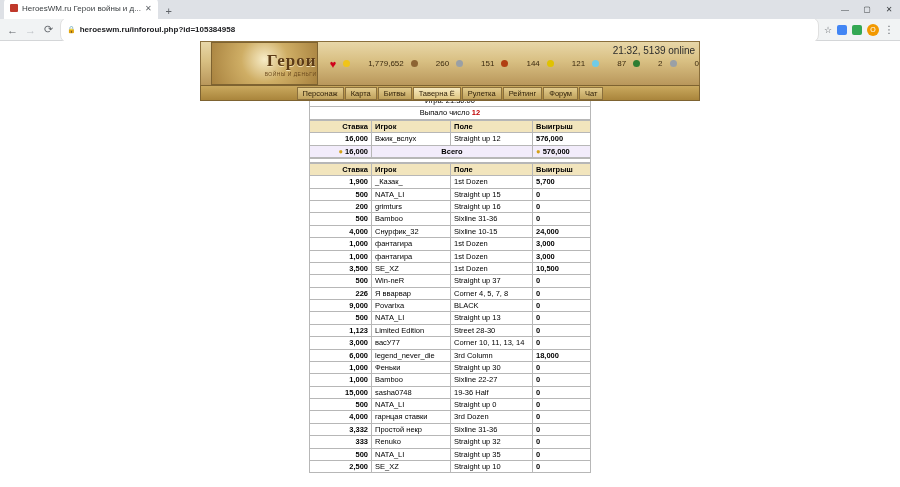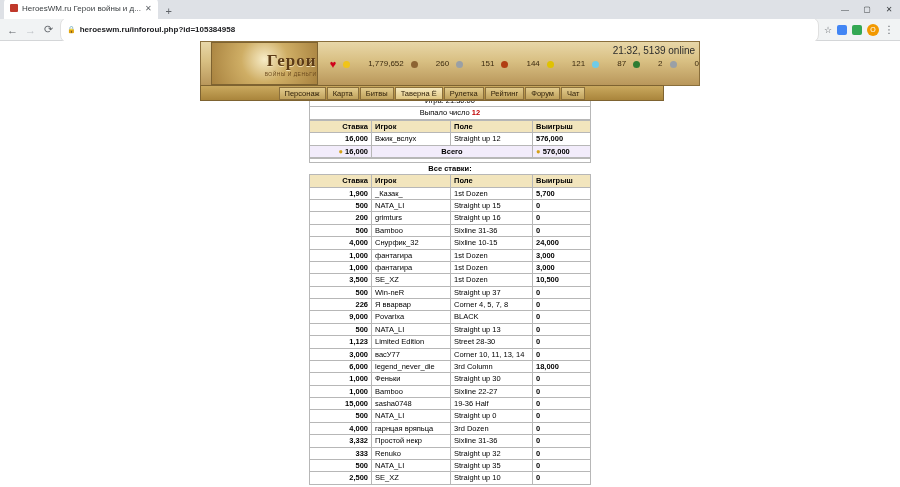--- a/index.html
+++ b/index.html
@@ -80,21 +80,21 @@
     flex-direction: column;
   }
   .logo-text {
     font-family: "Liberation Serif", serif; font-size: 17px; color: #5b3a16;
     font-weight: bold; letter-spacing: 1px; text-shadow: 0 1px 0 #f3e3b6;
   }
   .logo-sub { font-size: 5px; color: #6b4a1e; letter-spacing: 0.5px; }
 
   .hdr-stats { display: flex; align-items: center; gap: 7px; margin-left: 12px; font-size: 8px; color: #3b2a10; }
   .heart { color: #d0021b; font-size: 11px; }
-  .res { display: flex; align-items: flex-end; gap: 18px; white-space: nowrap; }
+  .res { display: flex; align-items: center; gap: 18px; white-space: nowrap; }
   .res .dot { width: 7px; height: 7px; border-radius: 50%; display: inline-block; }
   .d-gold { background: #f0c419; }
   .d-wood { background: #8d6433; }
   .d-ore  { background: #9aa0a6; }
   .d-merc { background: #b13e13; }
   .d-sulf { background: #e0c200; }
   .d-crys { background: #6fcbe8; }
   .d-gem  { background: #2e7d32; }
 
   .hdr-right {
@@ -102,21 +102,21 @@
   }
   .castle-l, .castle-r {
     position: absolute; top: 2px; width: 85px; height: 41px;
     background: linear-gradient(180deg,#cdd6dd,#93a3b0);
     border: 1px solid #7b8792;
   }
   .castle-l { left: 203px; }
   .castle-r { right: 203px; }
 
   .navbar {
-    position: absolute; left: 200px; top: 44px; width: 464px; height: 16px;
+    position: absolute; left: 200px; top: 44px; width: 500px; height: 16px;
     background: linear-gradient(180deg,#caa95f,#a9853c);
     border: 1px solid #7e6331;
     display: flex; align-items: center; justify-content: center; gap: 1px;
   }
   .navitem {
     font-size: 7.5px; color: #2b1c06; padding: 1px 5px; white-space: nowrap;
     background: linear-gradient(180deg,#e2cb8d,#c0a25c); border: 1px solid #8a6f3c;
   }
   .navitem.active { background: linear-gradient(180deg,#f5e6b4,#dcc versus); background: linear-gradient(180deg,#f7eac0,#e0c782); }
 
@@ -298,23 +298,20 @@
               </td>
             </tr>
           </tbody>
         </table>
 
         <table class="t">
           <tbody>
             <tr class="spacer-row">
                 <td colspan="4"></td>
               </tr>
-            <tr class="section-title">
-              <td colspan="4" style="border:none">Все ставки:</td>
-            </tr>
           </tbody>
         </table>
 
         <table class="t">
           <thead>
             <tr>
               <th class="c-stake">Ставка</th>
               <th class="c-player">Игрок</th>
               <th class="c-field">Поле</th>
               <th class="c-win">Выигрыш</th>
@@ -430,21 +427,21 @@
                 <td class="c-win">0</td>
               </tr>
               <tr>
                 <td class="c-stake">500</td>
                 <td class="c-player">NATA_LI</td>
                 <td class="c-field">Straight up 0</td>
                 <td class="c-win">0</td>
               </tr>
               <tr>
                 <td class="c-stake">4,000</td>
-                <td class="c-player">гарнцая вряпьца</td>
+                <td class="c-player">гарнцая ставки</td>
                 <td class="c-field">3rd Dozen</td>
                 <td class="c-win">0</td>
               </tr>
               <tr>
                 <td class="c-stake">3,332</td>
                 <td class="c-player">Простой некр</td>
                 <td class="c-field">Sixline 31-36</td>
                 <td class="c-win">0</td>
               </tr>
               <tr>

